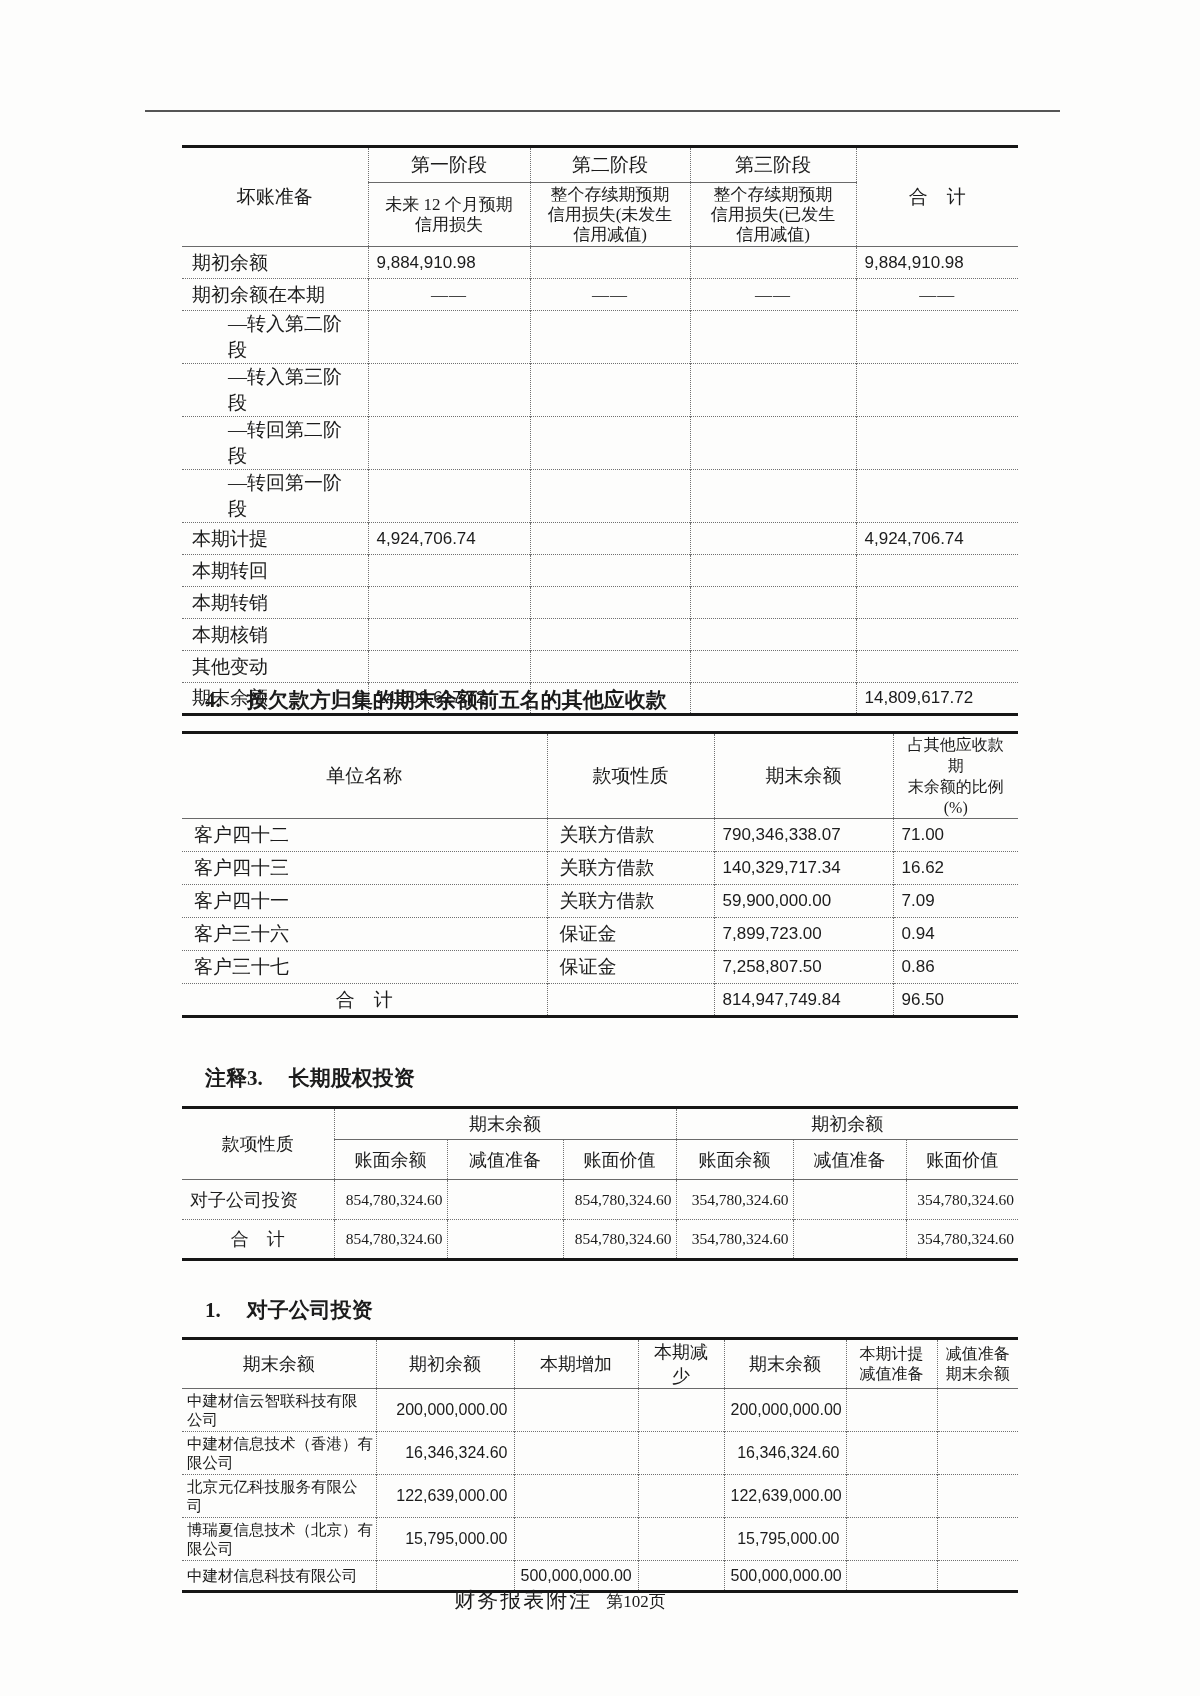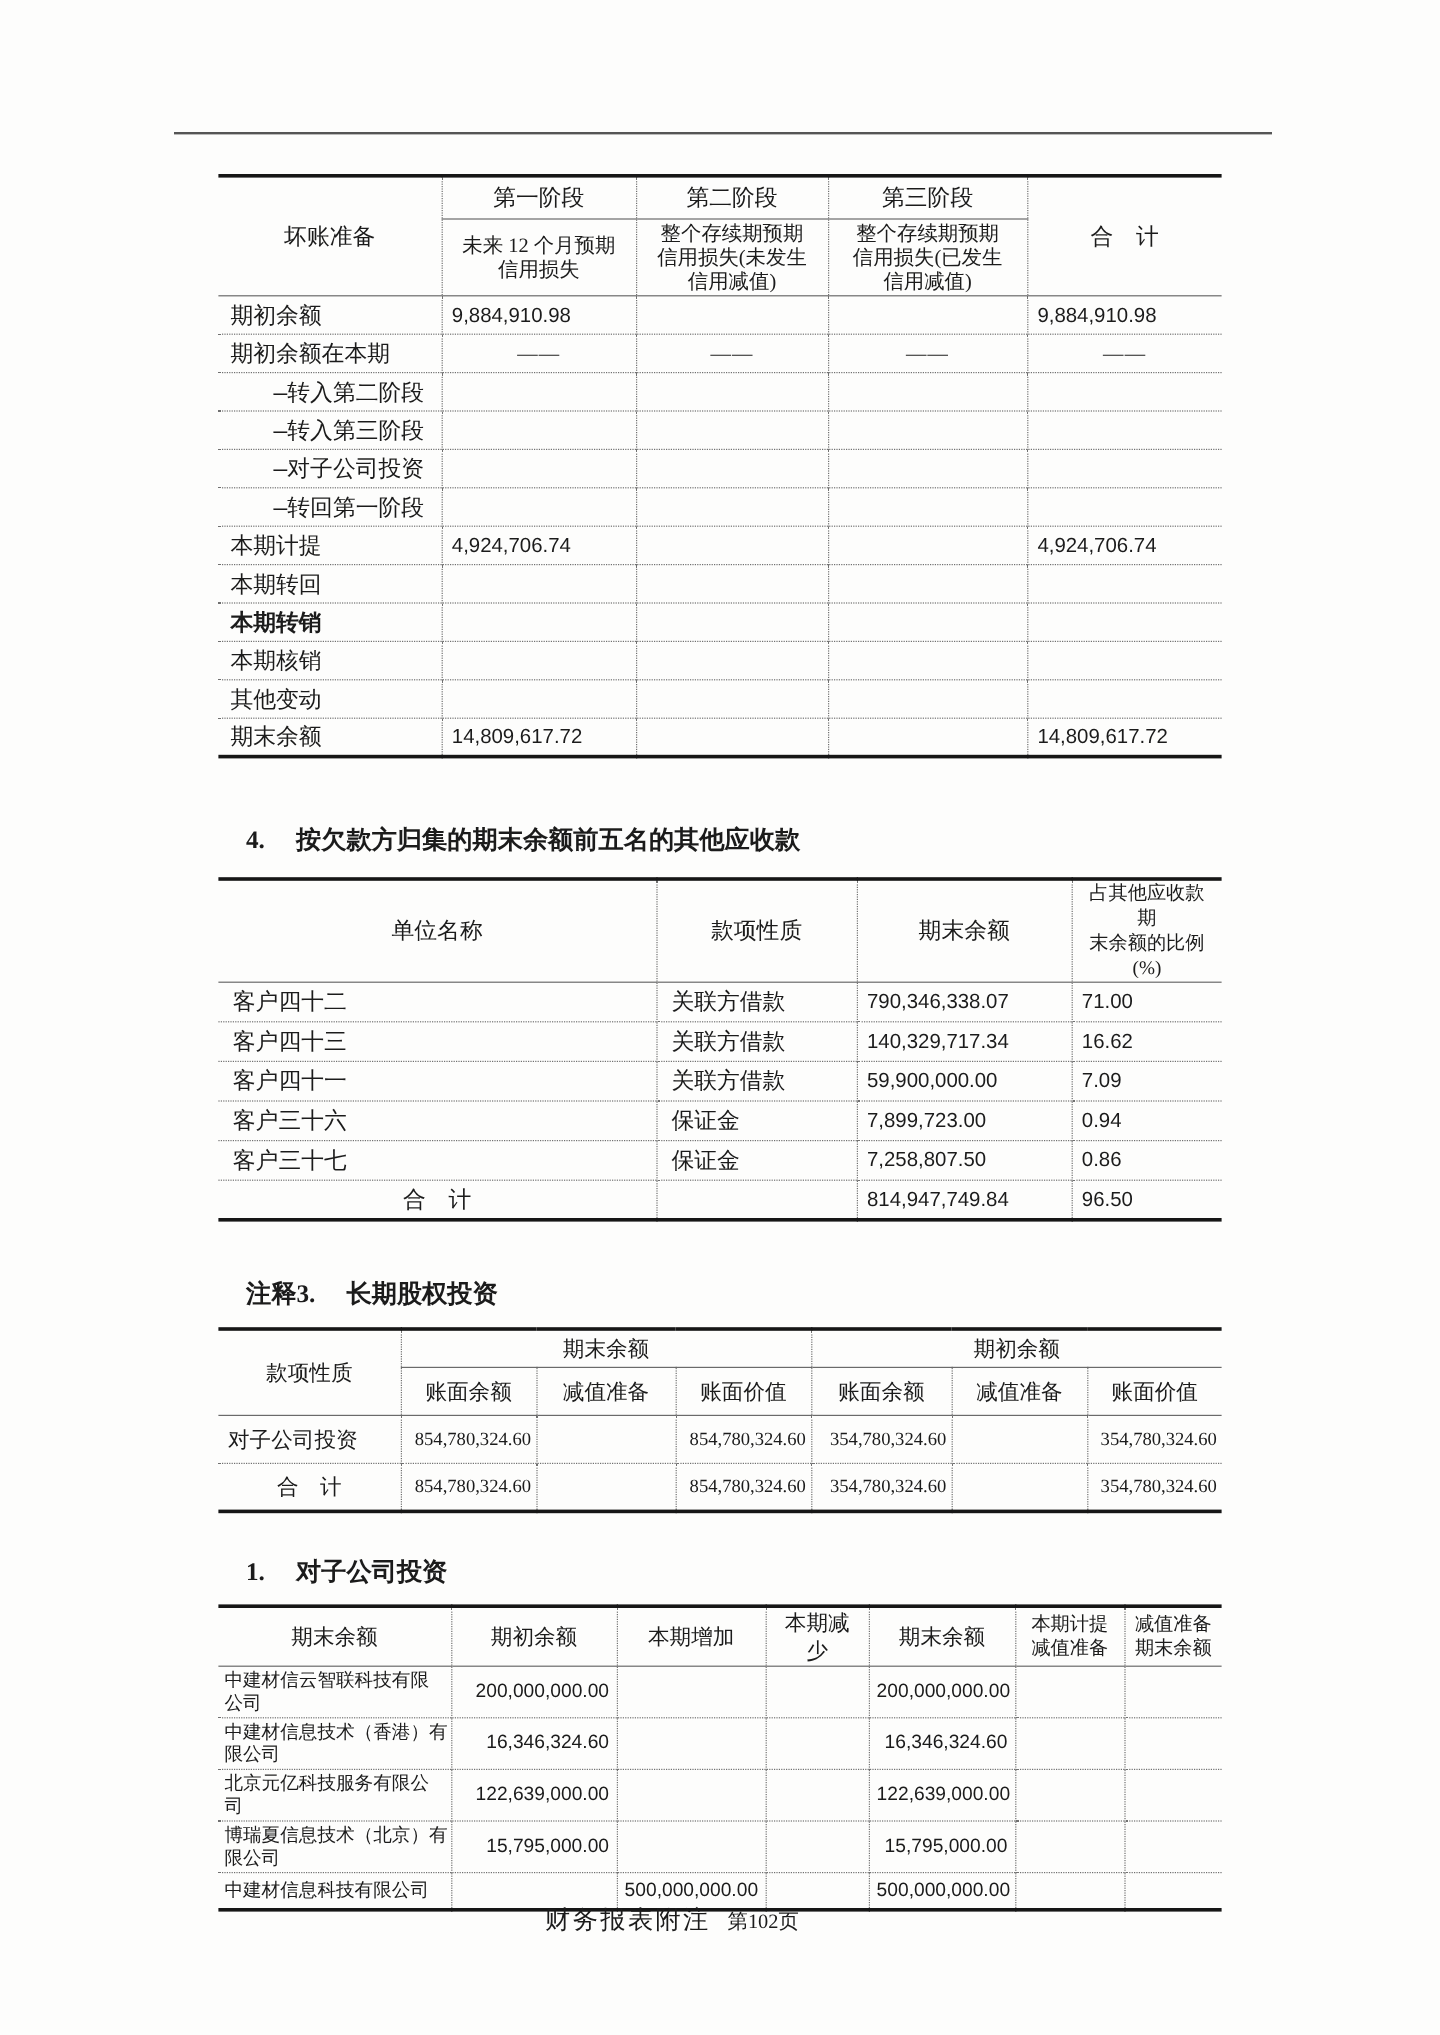--- a/index.html
+++ b/index.html
@@ -25,21 +25,21 @@
   .hb { border-bottom:1px solid #6a6a6a; }
   .rsep td { border-top:1px dotted #707070; }
 
   .cjk  { font-size:19px; }
   .cjk8 { font-size:18px; }
   .num  { font-family:"Liberation Sans","DejaVu Sans",sans-serif; font-size:17px; text-align:left; }
   .num3 { font-family:Liberation Serif, serif; font-size:15.5px; text-align:right; padding:0 4px !important; }
   .num4 { font-family:"Liberation Sans","DejaVu Sans",sans-serif; font-size:16px; text-align:right; padding:0 6px !important; }
   .ctr  { text-align:center !important; }
   .lbl  { text-align:left; padding-left:10px !important; }
-  .ind  { padding-left:46px !important;font-family:Liberation Mono, monospace; }
+  .ind  { padding-left:46px !important; }
   .dash { font-family:"Liberation Serif","DejaVu Serif",serif; text-align:center; letter-spacing:1px; }
 
   .desc { font-size:17px; line-height:20px; }
   .hdr3l { font-size:16px; line-height:21px; }
   .hdr2l { font-size:16px; line-height:20px; }
 
   .namecell { padding:2px 5px !important; }
   .namecell div { font-size:15.5px; line-height:19px; white-space:nowrap; }
 
   .heading { font-weight:bold; font-size:21px; white-space:nowrap; }
@@ -108,21 +108,21 @@
     <td class="vl num"></td>
   </tr>
   <tr class="rsep" style="height:32px;margin-top:17px;">
     <td class="lbl cjk ind">—转入第三阶段</td>
     <td class="vl num"></td>
     <td class="vl num"></td>
     <td class="vl num"></td>
     <td class="vl num"></td>
   </tr>
   <tr class="rsep" style="height:32px;">
-    <td class="lbl cjk ind">—对子公司投资</td>
+    <td class="lbl cjk ind">—转回第二阶段</td>
     <td class="vl num"></td>
     <td class="vl num"></td>
     <td class="vl num"></td>
     <td class="vl num"></td>
   </tr>
   <tr class="rsep" style="height:32px;">
     <td class="lbl cjk ind">—转回第一阶段</td>
     <td class="vl num"></td>
     <td class="vl num"></td>
     <td class="vl num"></td>
@@ -135,21 +135,21 @@
     <td class="vl num"></td>
     <td class="vl num">4,924,706.74</td>
   </tr>
   <tr class="rsep" style="height:32px;">
     <td class="lbl cjk">本期转回</td>
     <td class="vl num"></td>
     <td class="vl num"></td>
     <td class="vl num"></td>
     <td class="vl num"></td>
   </tr>
-  <tr class="rsep" style="height:32px;font-weight:bold;">
+  <tr class="rsep" style="height:32px;">
     <td class="lbl cjk">本期转销</td>
     <td class="vl num"></td>
     <td class="vl num"></td>
     <td class="vl num"></td>
     <td class="vl num"></td>
   </tr>
   <tr class="rsep" style="height:32px;">
     <td class="lbl cjk">本期核销</td>
     <td class="vl num"></td>
     <td class="vl num"></td>

